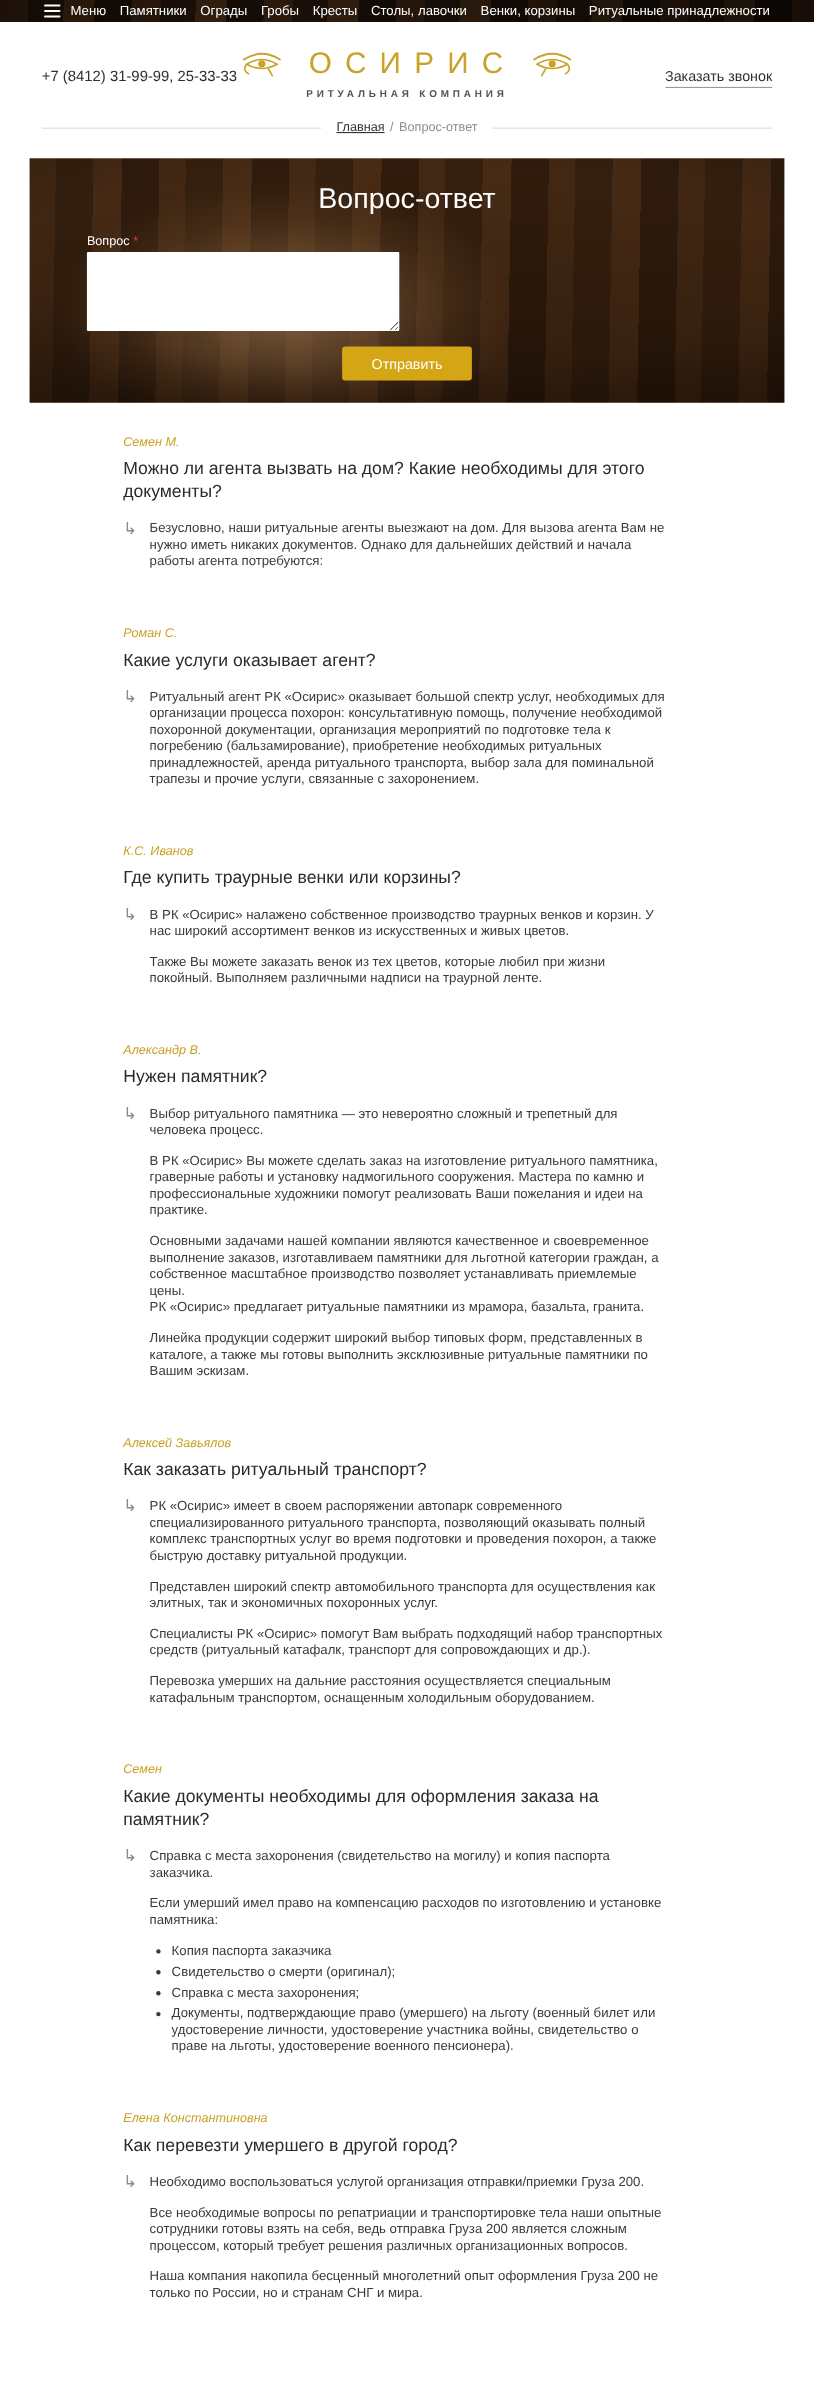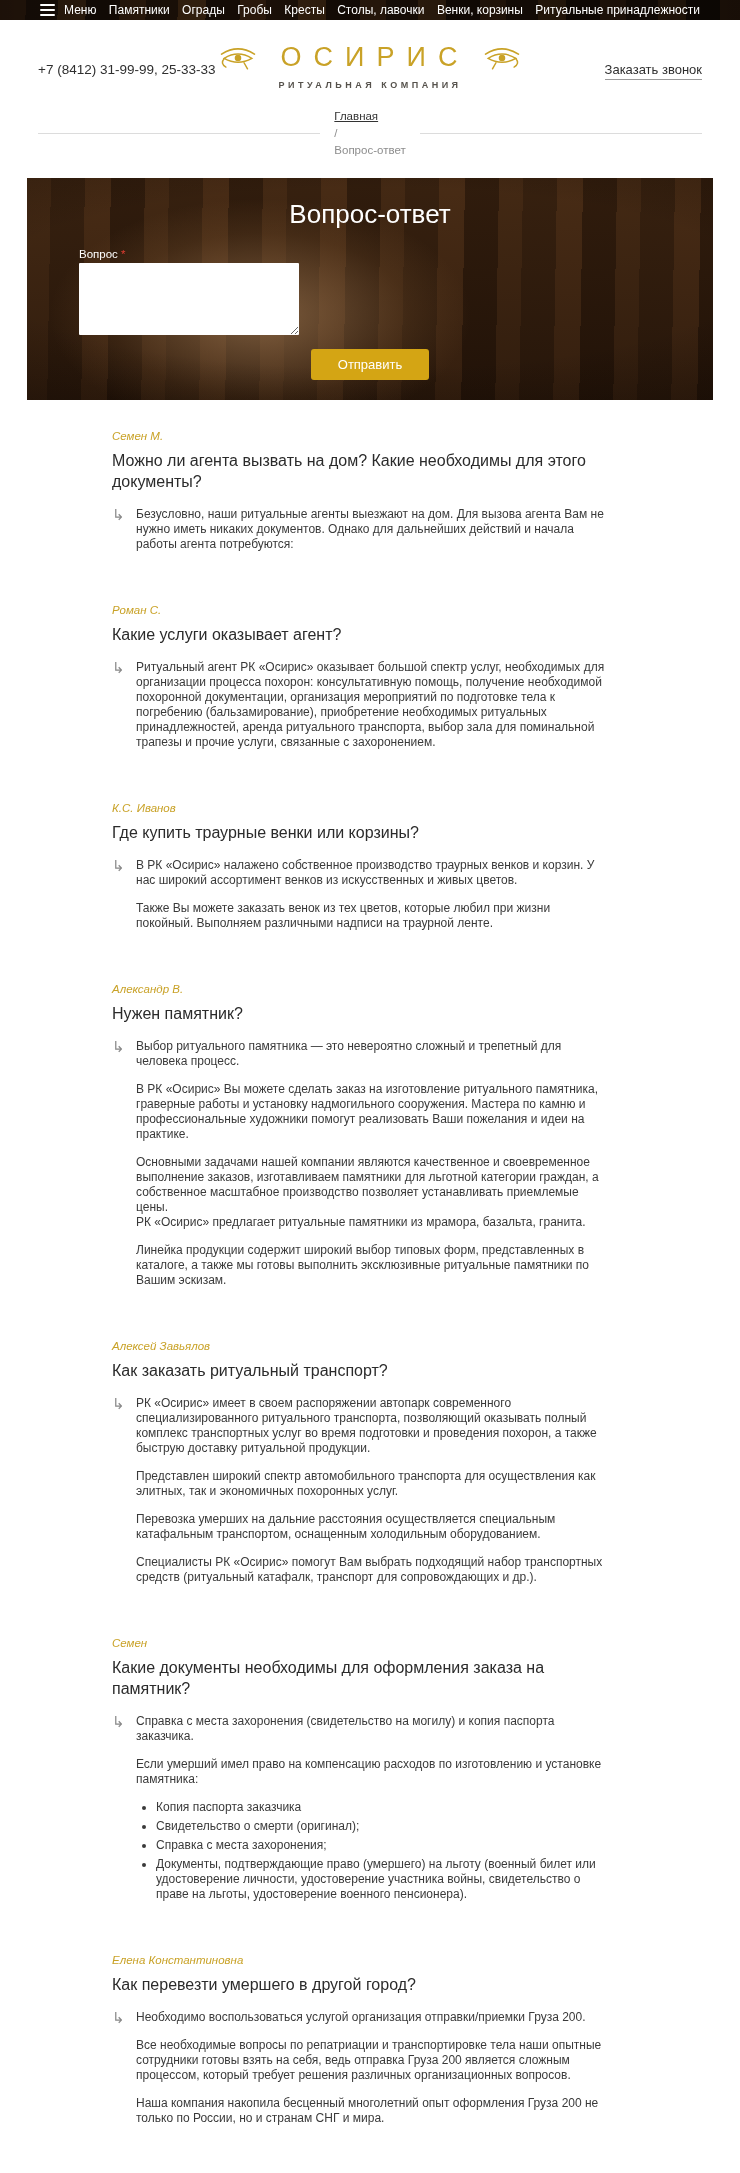--- a/index.html
+++ b/index.html
@@ -43,37 +43,37 @@
   .logo-text{font-size:27px;letter-spacing:12px;color:var(--gold);margin-left:10px;}
   .eye svg{display:block;}
   .eye.flip svg{transform:scaleX(-1);}
   .logo-sub{margin-top:7px;font-size:9px;font-weight:bold;letter-spacing:3.5px;color:#56524c;}
 
   
   .breadcrumb{display:flex;align-items:center;margin:10px 38px 0;gap:14px;font-size:11.5px;}
   .bc-line{flex:1;height:1px;background:#dcdcdc;}
   .bc-home{color:#333;text-decoration:underline;cursor:pointer;}
   .bc-sep,.bc-current{color:#8d8d8d;}
-  .bc-center{display:flex;gap:5px;white-space:nowrap;flex-direction:column;}
+  .bc-center{display:flex;gap:5px;white-space:nowrap;}
 
   
   .hero{
     margin:22px 27px 0;
     height:222px;
     padding:20px 52px 20px;
     background:
       radial-gradient(ellipse 120% 90% at 50% 45%, rgba(0,0,0,0) 45%, rgba(12,6,2,.55) 100%),
       radial-gradient(ellipse 270px 150px at 34% 62%, rgba(178,136,94,.6), rgba(120,82,46,.25) 55%, rgba(0,0,0,0) 78%),
       linear-gradient(180deg, rgba(66,40,20,.35), rgba(28,15,7,.5)),
       repeating-linear-gradient(91deg,#452a14 0 24px,#311d0d 24px 58px,#4c2e16 58px 84px,#271609 84px 118px);
   }
   .hero-title{margin:0;text-align:center;font-size:26px;line-height:32px;font-weight:400;color:#fff;}
   .hero-form{display:flex;justify-content:space-between;margin-top:18px;}
   .form-col-left{width:252px;}
-  .form-col-right{width:220px;}
+  .form-col-right{width:284px;}
   .field-label{font-size:11.5px;color:#fff;height:15px;line-height:13px;}
   .req{color:var(--req);}
   .text-input{display:block;width:100%;height:25px;border:0;border-radius:1px;background:#fff;margin:0 0 8px;padding:0 8px;font-size:12px;}
   .q-textarea{display:block;width:100%;height:72px;border:0;border-radius:1px;background:#fff;resize:both;padding:6px 8px;font-size:12px;font-family:"Liberation Sans",sans-serif;}
   .submit-btn{display:block;margin:14px auto 0;border:0;border-radius:3px;background:var(--btn);color:#fff;font-size:13px;padding:8px 27px;cursor:pointer;font-family:"Liberation Sans",sans-serif;}
 
   
   .qa-list{padding:30px 0 0 112px;width:606px;}
   .qa{margin-bottom:52px;}
   .qa:last-child{margin-bottom:0;}
@@ -207,22 +207,22 @@
   </section>
 
   <section class="qa">
     <div class="qa-author">Алексей Завьялов</div>
     <h2 class="qa-question">Как заказать ритуальный транспорт?</h2>
     <div class="qa-answer">
       <span class="qa-arrow">↳</span>
       <div class="qa-body">
           <p>РК «Осирис» имеет в своем распоряжении автопарк современного специализированного ритуального транспорта, позволяющий оказывать полный комплекс транспортных услуг во время подготовки и проведения похорон, а также быструю доставку ритуальной продукции.</p>
           <p>Представлен широкий спектр автомобильного транспорта для осуществления как элитных, так и экономичных похоронных услуг.</p>
+          <p>Специалисты РК «Осирис» помогут Вам выбрать подходящий набор транспортных средств (ритуальный катафалк, транспорт для сопровождающих и др.).</p>
           <p>Перевозка умерших на дальние расстояния осуществляется специальным катафальным транспортом, оснащенным холодильным оборудованием.</p>
-          <p>Специалисты РК «Осирис» помогут Вам выбрать подходящий набор транспортных средств (ритуальный катафалк, транспорт для сопровождающих и др.).</p>
         </div>
     </div>
   </section>
 
   <section class="qa">
     <div class="qa-author">Семен</div>
     <h2 class="qa-question">Какие документы необходимы для оформления заказа на памятник?</h2>
     <div class="qa-answer">
       <span class="qa-arrow">↳</span>
       <div class="qa-body">

